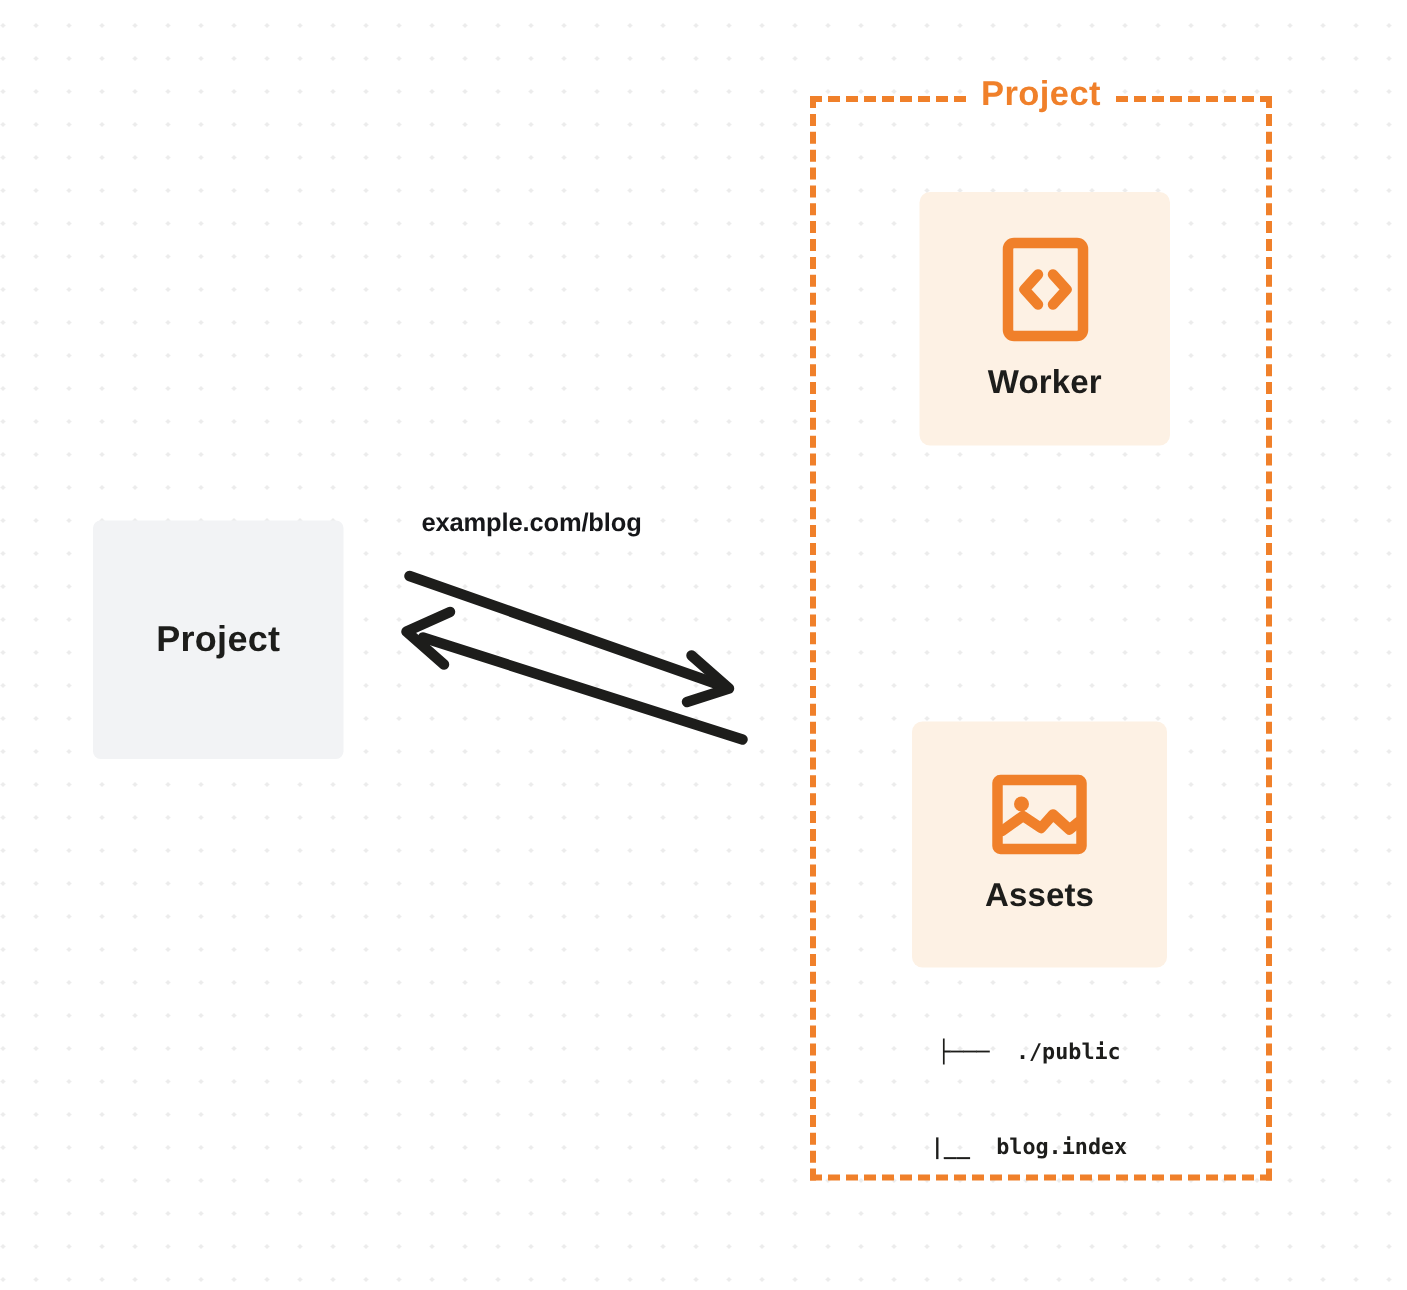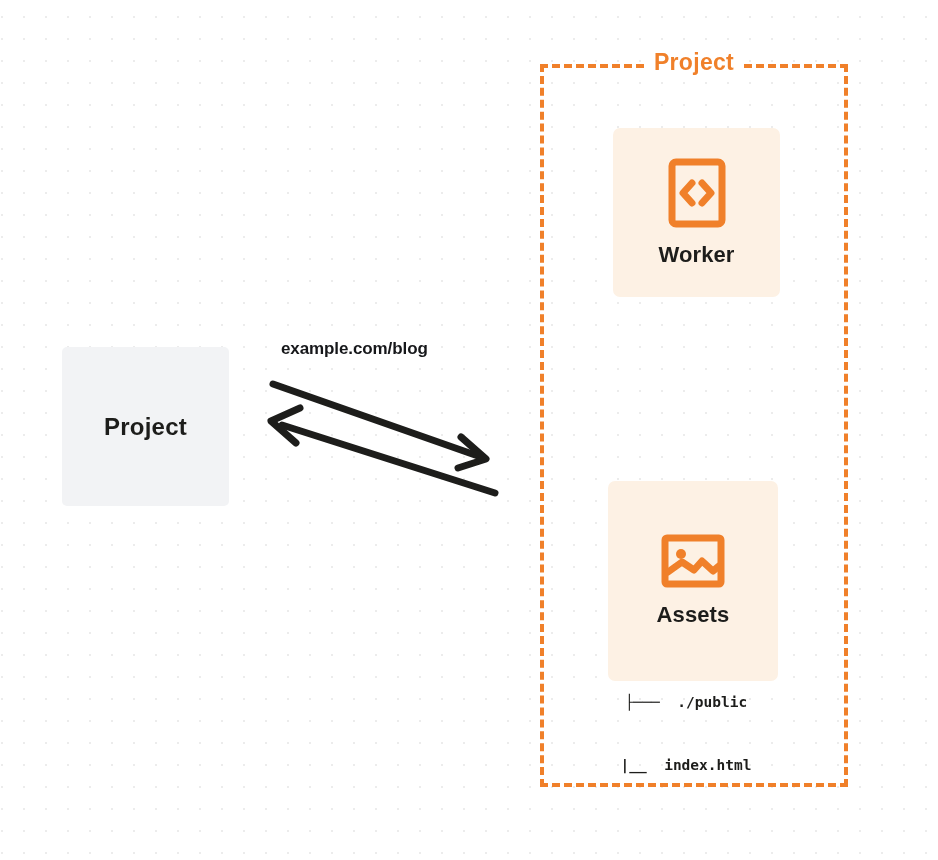--- a/index.html
+++ b/index.html
@@ -104,21 +104,21 @@
   .card-worker {
     left: 613px;
     top: 128px;
     width: 167px;
     height: 169px;
   }
   .card-assets {
     left: 608px;
     top: 481px;
     width: 170px;
-    height: 200px;
+    height: 164px;
   }
   .card-icon {
     line-height: 0;
     margin-bottom: 14px;
   }
   .card-label {
     font-size: 22px;
     font-weight: 700;
     color: #1d1d1b;
     letter-spacing: 0.1px;
@@ -188,17 +188,17 @@
         <rect x="4" y="4" width="56" height="46" rx="2" fill="none" stroke="#f0802a" stroke-width="7"></rect>
         <circle cx="20" cy="20" r="5" fill="#f0802a"></circle>
         <polyline points="7,38 21,28 33,36 41,27 52,37 58,32" fill="none" stroke="#f0802a" stroke-width="7" stroke-linecap="round" stroke-linejoin="round"></polyline>
       </svg>
     </div>
     <div class="card-label">Assets</div>
   </div>
 
   <div class="file-tree">
     <span class="tree-row">├───  ./public</span>
-    <span class="tree-row">|__  index.html</span>
+    <span class="tree-row">|__  blog.index</span>
     
   </div>
 
 </div>
 
 </body></html>

